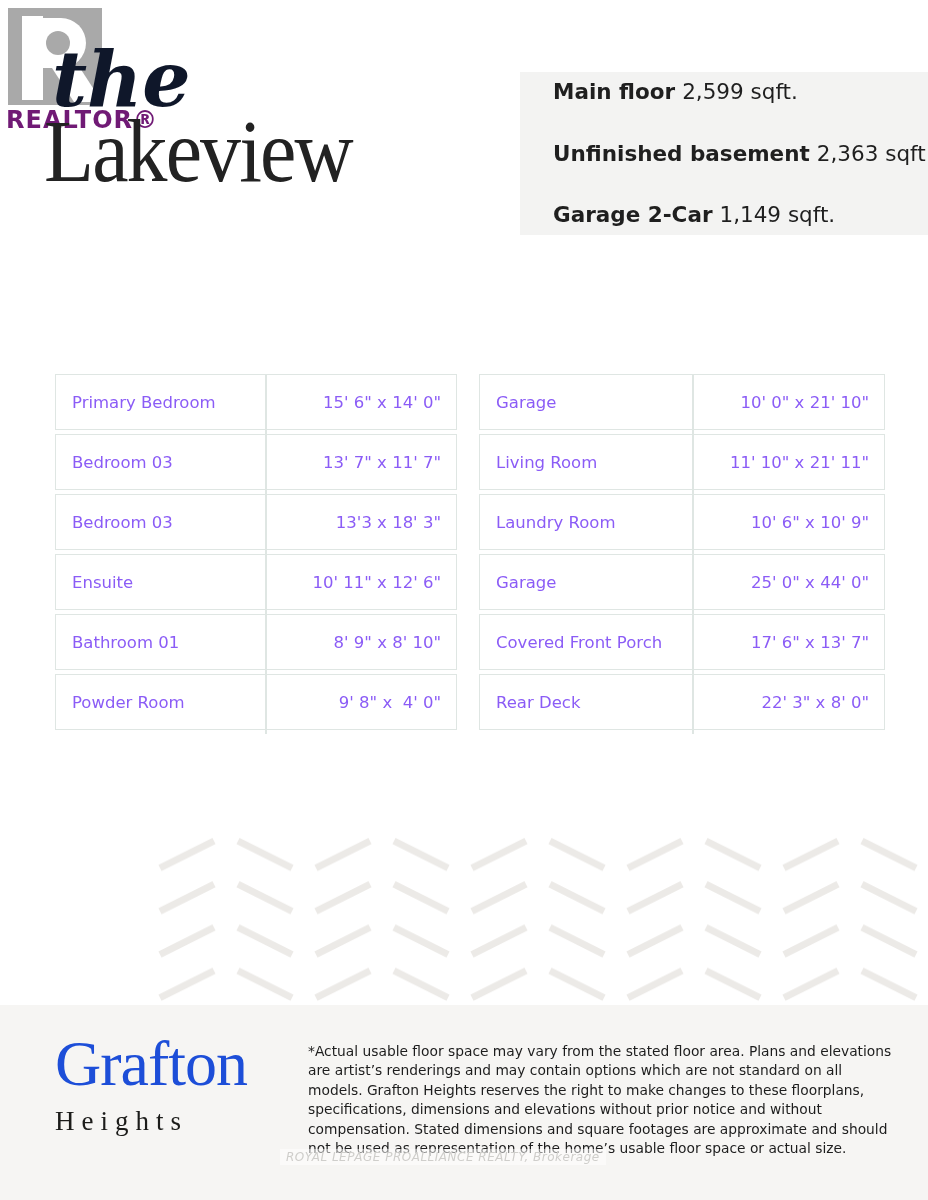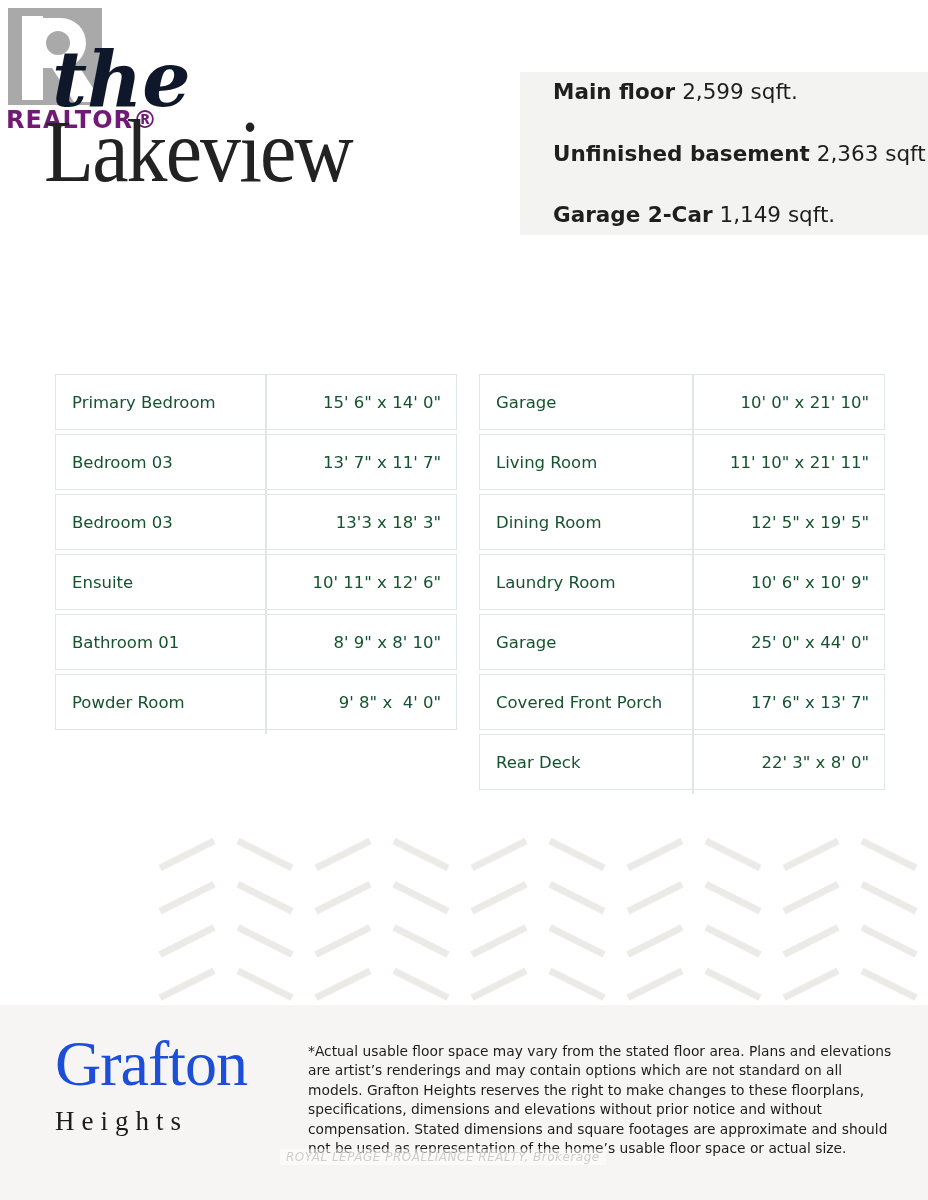--- a/index.html
+++ b/index.html
@@ -47,21 +47,21 @@
   .rtable { position:absolute; top:374px; }
   .rtable.t-left  { left:55px;  width:402px; }
   .rtable.t-right { left:479px; width:406px; }
   .trow {
     position:relative; height:56px; margin-bottom:4px;
     border:1.5px solid #dfe6e3; background:#fff;
     display:flex; align-items:center;
   }
   .t-left  .cell.name { width:210px; }
   .t-right .cell.name { width:213px; }
-  .cell { font-size:16.5px; color:#14532d; }
+  .cell { font-size:16.5px; color:#8b5cf6; }
   .cell.name { padding-left:16px; }
   .cell.dim  { flex:1; text-align:right; padding-right:15px; white-space:pre; }
   .vdivider {
     position:absolute; top:0; bottom:0; width:1.5px; background:#dfe6e3; z-index:2;
   }
   .t-left  .vdivider { left:210px; }
   .t-right .vdivider { left:213px; }
 
   
   .pattern { position:absolute; left:148px; top:832px; }
@@ -165,24 +165,20 @@
       <div class="trow">
         <div class="cell name">Garage</div>
         <div class="cell dim">10' 0" x 21' 10"</div>
       </div>
 
       <div class="trow">
         <div class="cell name">Living Room</div>
         <div class="cell dim">11' 10" x 21' 11"</div>
       </div>
 
-      <div class="trow">
-        <div class="cell name">Dining Room</div>
-        <div class="cell dim">12' 5" x 19' 5"</div>
-      </div>
 
       <div class="trow">
         <div class="cell name">Laundry Room</div>
         <div class="cell dim">10' 6" x 10' 9"</div>
       </div>
 
       <div class="trow">
         <div class="cell name">Garage</div>
         <div class="cell dim">25' 0" x 44' 0"</div>
       </div>

